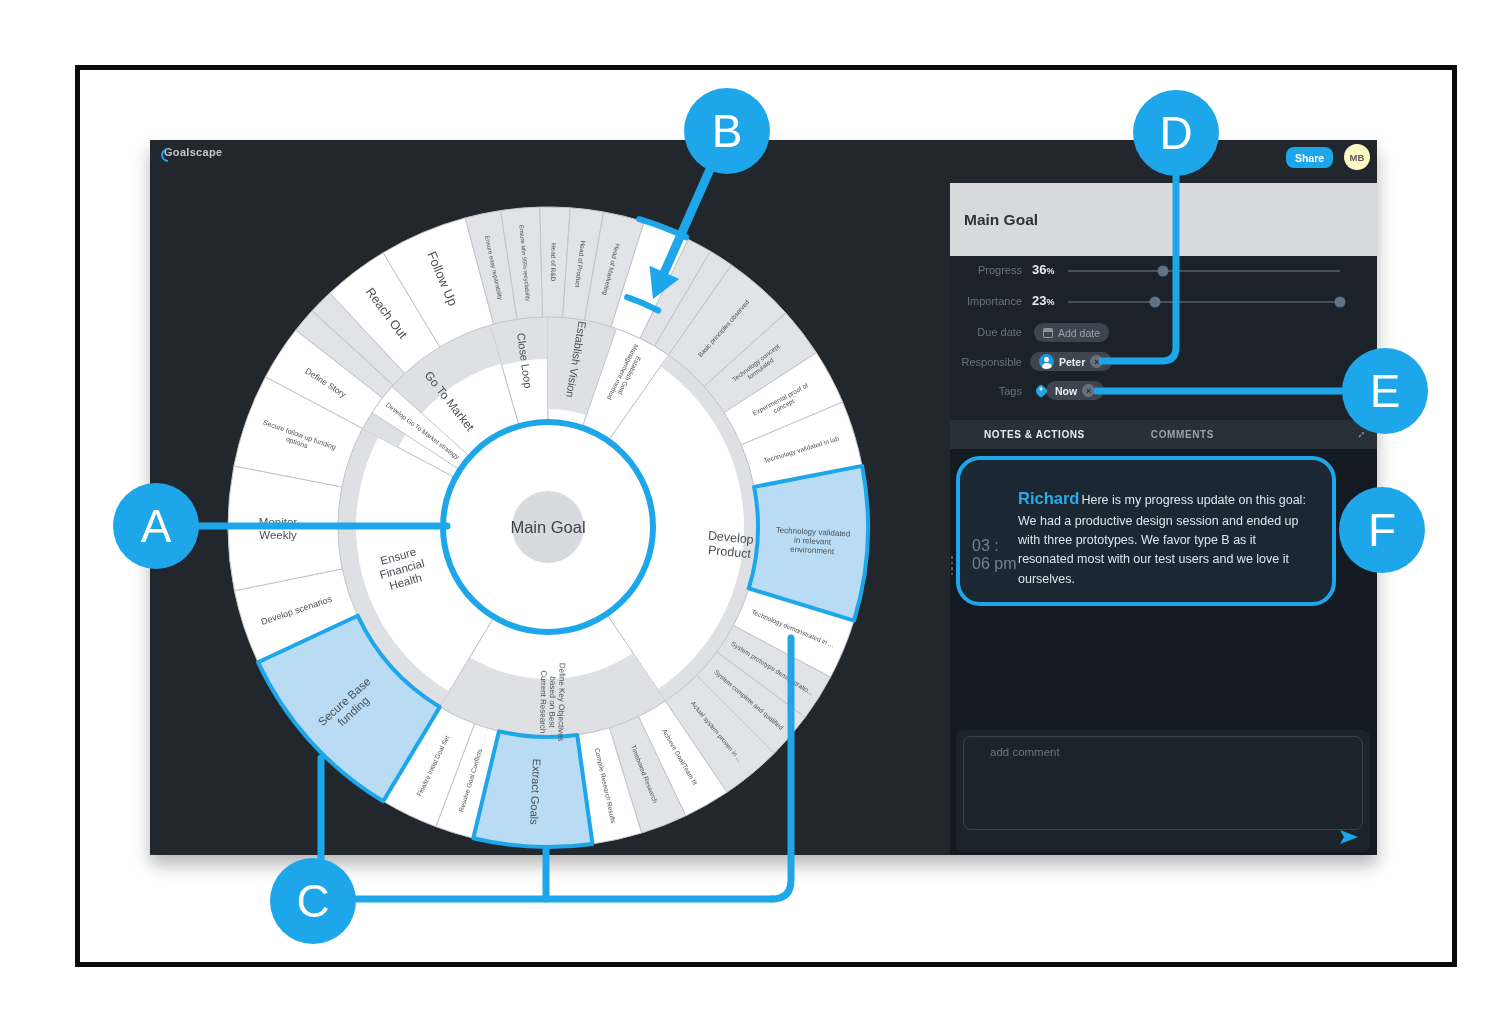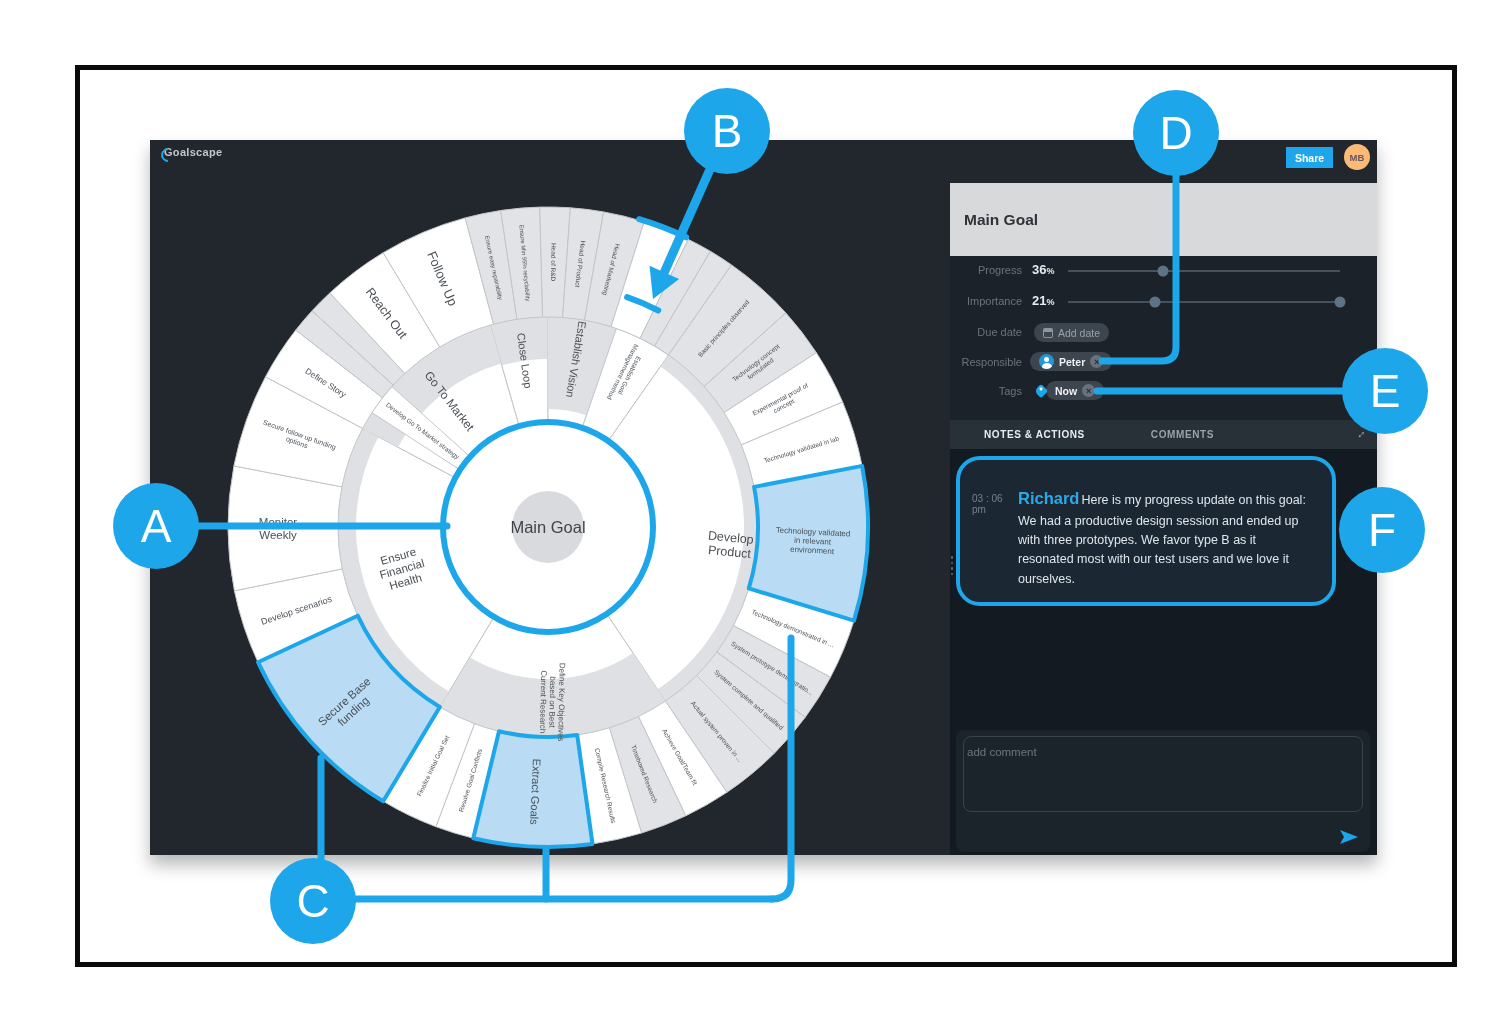--- a/index.html
+++ b/index.html
@@ -3,22 +3,22 @@
 <meta charset="utf-8">
 <style>
   html,body{margin:0;padding:0;background:#fff;font-family:"Liberation Sans",sans-serif;}
   #stage{position:relative;width:1507px;height:1012px;background:#fff;overflow:hidden;}
   .frame{position:absolute;left:75px;top:65px;width:1382px;height:902px;border:5px solid #0a0a0a;box-sizing:border-box;background:#fff;}
   .app{position:absolute;left:150px;top:140px;width:1227px;height:715px;background:#22272d;box-shadow:0 10px 16px rgba(0,0,0,.28);}
   
   .logo{position:absolute;left:164px;top:146px;color:#c2c7cc;font-size:11px;font-weight:bold;letter-spacing:.3px;z-index:2;}
   .logo .g{position:relative;display:inline-block;}
   .logo .g::before{content:'';position:absolute;left:-3px;top:1.5px;width:10px;height:10px;border:2.5px solid #1da7ea;border-radius:50%;border-right-color:transparent;border-bottom-color:transparent;transform:rotate(-45deg);}
-  .share-btn{position:absolute;left:1286px;top:147px;width:47px;height:21px;background:#1da7ea;border-radius:0;color:#fff;font-size:10.5px;font-weight:bold;display:flex;align-items:center;justify-content:center;z-index:2;}
-  .avatar{position:absolute;left:1344px;top:144px;width:26px;height:26px;border-radius:50%;background:#fdba74;color:#6b5560;font-size:9.5px;font-weight:bold;display:flex;align-items:center;justify-content:center;z-index:2;}
+  .share-btn{position:absolute;left:1286px;top:147px;width:47px;height:21px;background:#1da7ea;border-radius:8px;color:#fff;font-size:10.5px;font-weight:bold;display:flex;align-items:center;justify-content:center;z-index:2;}
+  .avatar{position:absolute;left:1344px;top:144px;width:26px;height:26px;border-radius:50%;background:#fef9c3;color:#6b5560;font-size:9.5px;font-weight:bold;display:flex;align-items:center;justify-content:center;z-index:2;}
   
   .panel{position:absolute;left:950px;top:183px;width:427px;height:672px;background:#1c222a;z-index:2;}
   .panel-header{position:absolute;left:0;top:0;width:100%;height:73px;background:#d8d9db;display:flex;align-items:center;}
   .panel-title{margin-left:14px;color:#2f3338;font-size:15.5px;font-weight:bold;}
   .prow{position:absolute;left:0;width:100%;height:22px;}
   .row-progress{top:77px;} .row-importance{top:108px;} .row-due{top:139px;} .row-resp{top:169px;} .row-tags{top:198px;}
   .plabel{position:absolute;left:0;top:4px;width:72px;text-align:right;color:#6a737e;font-size:11px;}
   .pvalue{position:absolute;left:82px;top:2px;color:#e8ecef;font-size:13px;font-weight:bold;}
   .pvalue .pct{font-size:9px;}
   .track{position:absolute;left:118px;top:10px;width:272px;height:2px;background:#46515c;}
@@ -35,25 +35,25 @@
   .tags-wrap{position:absolute;left:86px;top:0;display:flex;align-items:center;}
   .tag-ic{width:10px;height:10px;background:#1da7ea;border-radius:2px 2px 2px 5px;transform:rotate(45deg);position:relative;flex:none;}
   .tag-ic::before{content:'';position:absolute;left:2px;top:2px;width:3px;height:3px;border-radius:50%;background:#fff;}
   .tabbar{position:absolute;left:0;top:237px;width:100%;height:29px;background:#283038;display:flex;align-items:center;}
   .tab{font-size:10px;font-weight:bold;letter-spacing:.6px;padding-left:20px;}
   .tab.active{color:#e9edf1;margin-left:14px;}
   .tab.idle{color:#9aa2ab;margin-left:46px;}
   .expand-ic{position:absolute;right:12px;top:7px;color:#97a0a8;font-size:12px;transform:rotate(45deg);}
   .comments-bg{position:absolute;left:0;top:266px;width:100%;height:406px;background:#141a21;}
   .bubble{position:absolute;left:6px;top:273px;width:380px;height:150px;box-sizing:border-box;border:4px solid #1da7ea;border-radius:24px;background:#1b2834;display:flex;padding:26px 18px 10px 12px;}
-  .c-time{width:46px;flex:none;color:#76808c;font-size:10px;padding-top:7px;}
+  .c-time{width:46px;flex:none;color:#76808c;font-size:16px;padding-top:7px;margin-top:44px;}
   .c-body{color:#dfe6ec;font-size:12.5px;line-height:1.55;}
   .c-author{color:#2ba9e8;font-size:16.5px;font-weight:bold;margin-right:2px;}
   .composer{position:absolute;left:6px;top:547px;width:414px;height:122px;box-sizing:border-box;background:#1c242b;border-radius:8px;}
-  .composer textarea{position:absolute;left:7px;top:6px;width:400px;height:76px;box-sizing:border-box;background:transparent;border:1.5px solid #39424c;border-radius:8px;resize:none;color:#aeb6bf;font-size:11.5px;padding:9px 3px;font-family:"Liberation Sans",sans-serif;outline:none;}
+  .composer textarea{position:absolute;left:7px;top:6px;width:400px;height:94px;box-sizing:border-box;background:transparent;border:1.5px solid #39424c;border-radius:8px;resize:none;color:#aeb6bf;font-size:11.5px;padding:9px 26px;font-family:"Liberation Sans",sans-serif;outline:none;}
   .composer textarea::placeholder{color:#6b7580;}
   .send-btn{position:absolute;right:12px;bottom:8px;width:18px;height:14px;}
   .resize-dots{position:absolute;left:0px;top:373px;width:4px;display:flex;flex-direction:column;gap:3px;align-items:center;}
   .resize-dots i{width:2.5px;height:2.5px;border-radius:50%;background:#5f6974;}
   
   #overlay{position:absolute;left:0;top:0;z-index:5;pointer-events:none;}
   .callout{position:absolute;width:86px;height:86px;border-radius:50%;background:#1da7ea;color:#fff;font-size:46px;display:flex;align-items:center;justify-content:center;z-index:6;}
 </style>
 </head>
 <body>
@@ -74,21 +74,21 @@
     <div class="prow row-progress">
       <span class="plabel">Progress</span>
       <span class="pvalue"><span>36</span><span class="pct">%</span></span>
       <div class="track" id="progress-track">
           <div class="handle" style="left: 35%;"></div>
         </div>
     </div>
 
     <div class="prow row-importance">
       <span class="plabel">Importance</span>
-      <span class="pvalue"><span>21</span><span class="pct">%</span></span>
+      <span class="pvalue"><span>23</span><span class="pct">%</span></span>
       <div class="track" id="importance-track">
           <div class="handle" style="left: 32%;"></div>
           <div class="handle" style="left: 100%;"></div>
         </div>
     </div>
 
     <div class="prow row-due">
       <span class="plabel">Due date</span>
       <span class="due-wrap"><span class="chip">
             <span class="cal-icon"></span>

